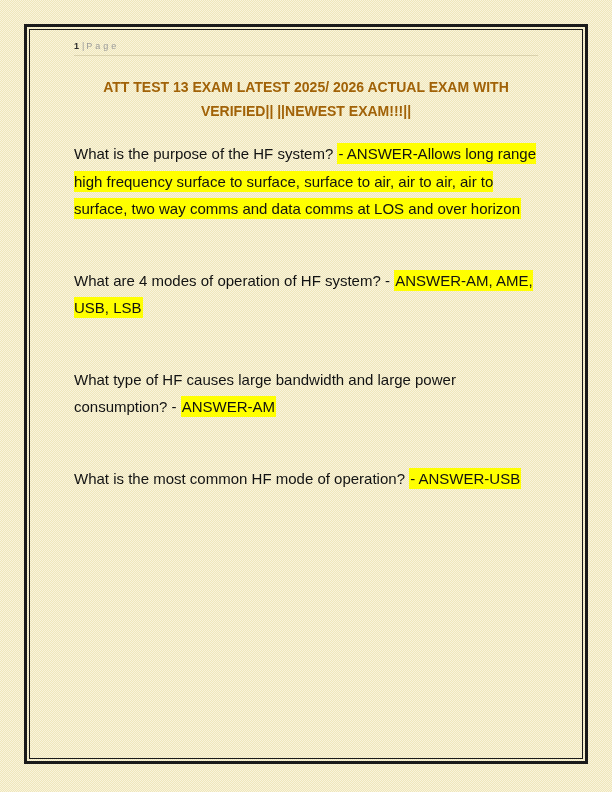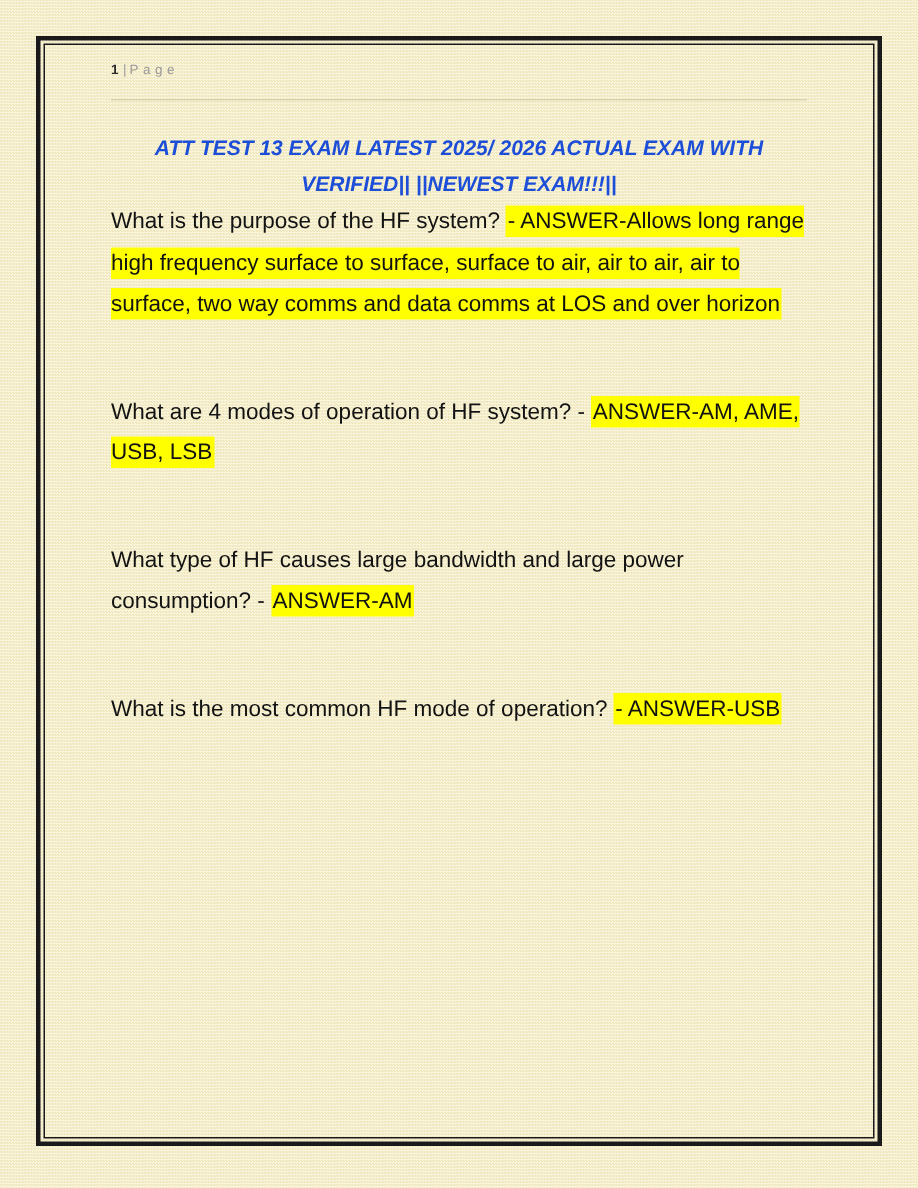--- a/index.html
+++ b/index.html
@@ -27,47 +27,46 @@
     width: 100%; height: 100%;
     border: 1px solid #1a1a1a;
     overflow: hidden;
   }
   .content {
     padding: 8px 44px 0 44px;
   }
   .page-header {
     font-size: 9px;
     color: #8c8c8c;
-    padding: 3px 0 15px 0;
+    padding: 3px 0 4px 0;
     border-bottom: 1px solid rgba(160,150,105,0.30);
   }
   .page-header .num {
     font-weight: bold;
     color: #2b2b2b;
     letter-spacing: 1px;
   }
   .page-header .sep {
     color: #9a9a9a;
     padding: 0 2px;
   }
   .page-header .lbl {
     letter-spacing: 3px;
     color: #9a9a9a;
   }
   .doc-title {
     margin-top: 19px;
     text-align: center;
-    color: #1d4ed8;
+    color: #a16207;
     font-weight: bold;
     font-size: 14px;
     line-height: 24px;
-    font-style: italic;
   }
   .doc-title .title-line { white-space: nowrap; }
-  .qa-list { }
+  .qa-list { margin-top: 17px; }
   p.qa {
     font-size: 15px;
     line-height: 27.5px;
     color: #121212;
     margin: 0 0 44px 0;
   }
   p.qa:last-child { margin-bottom: 0; }
   mark.hl {
     background: #ffff00;
     color: #121212;

